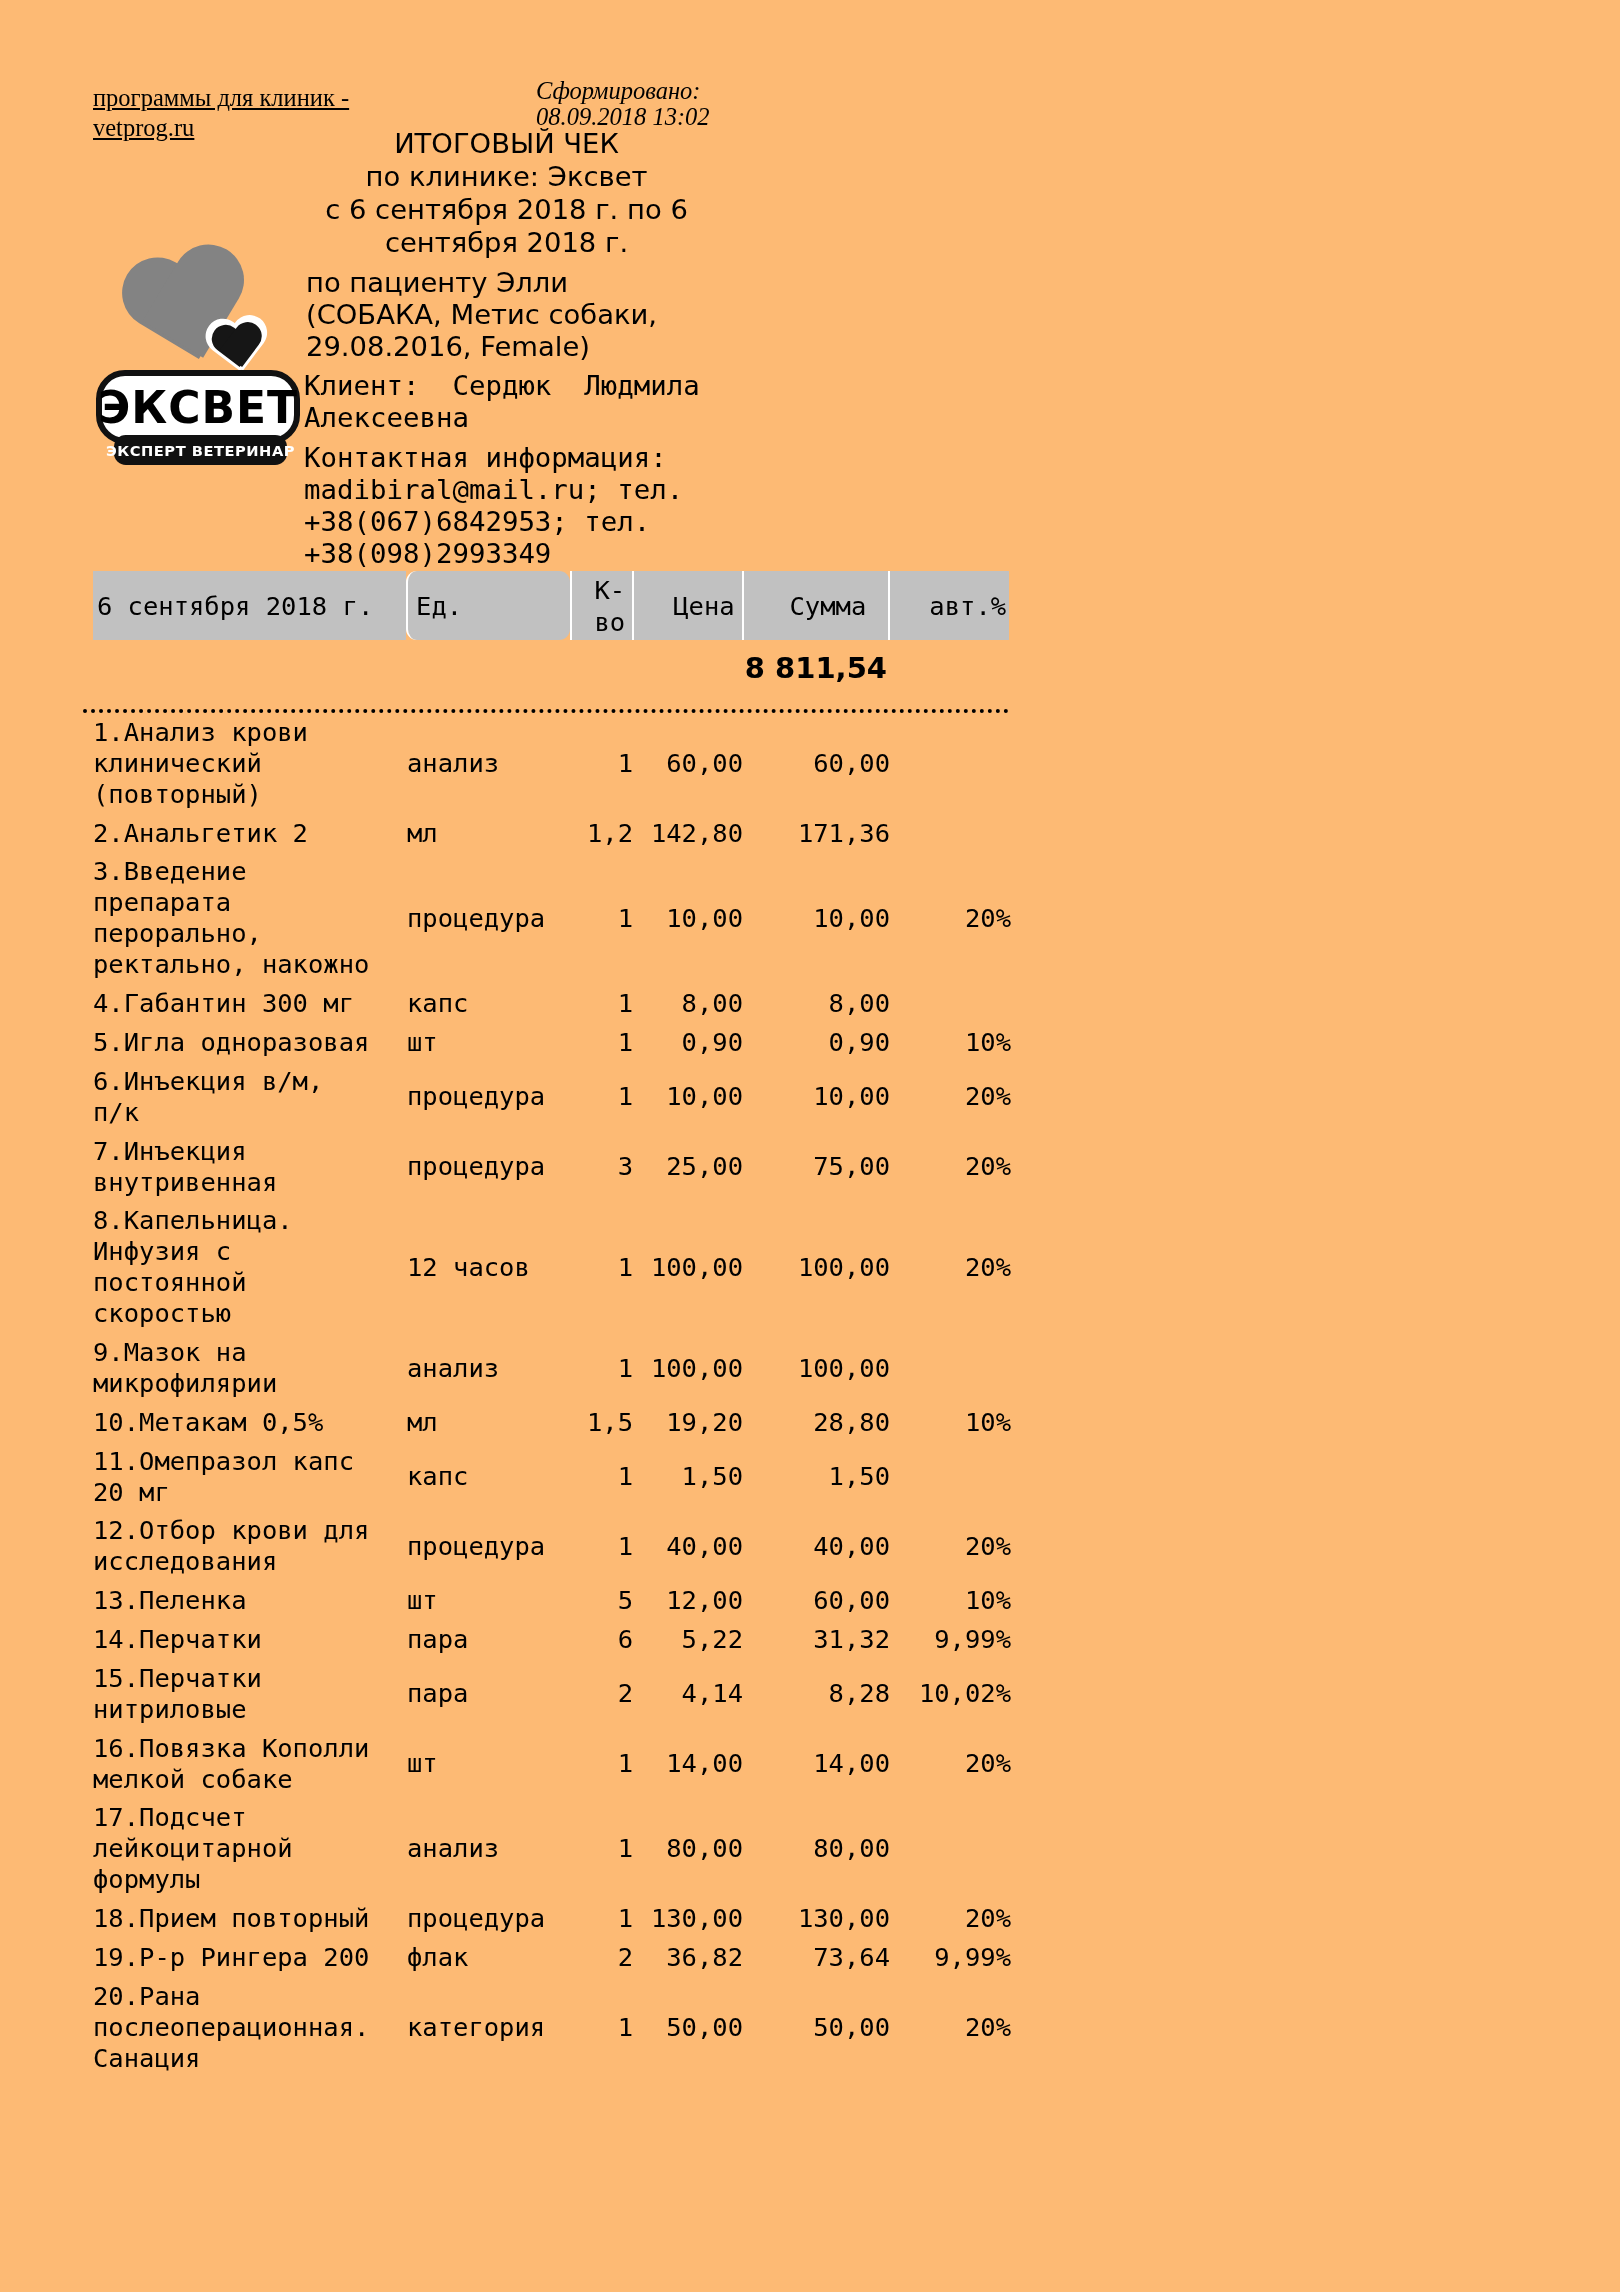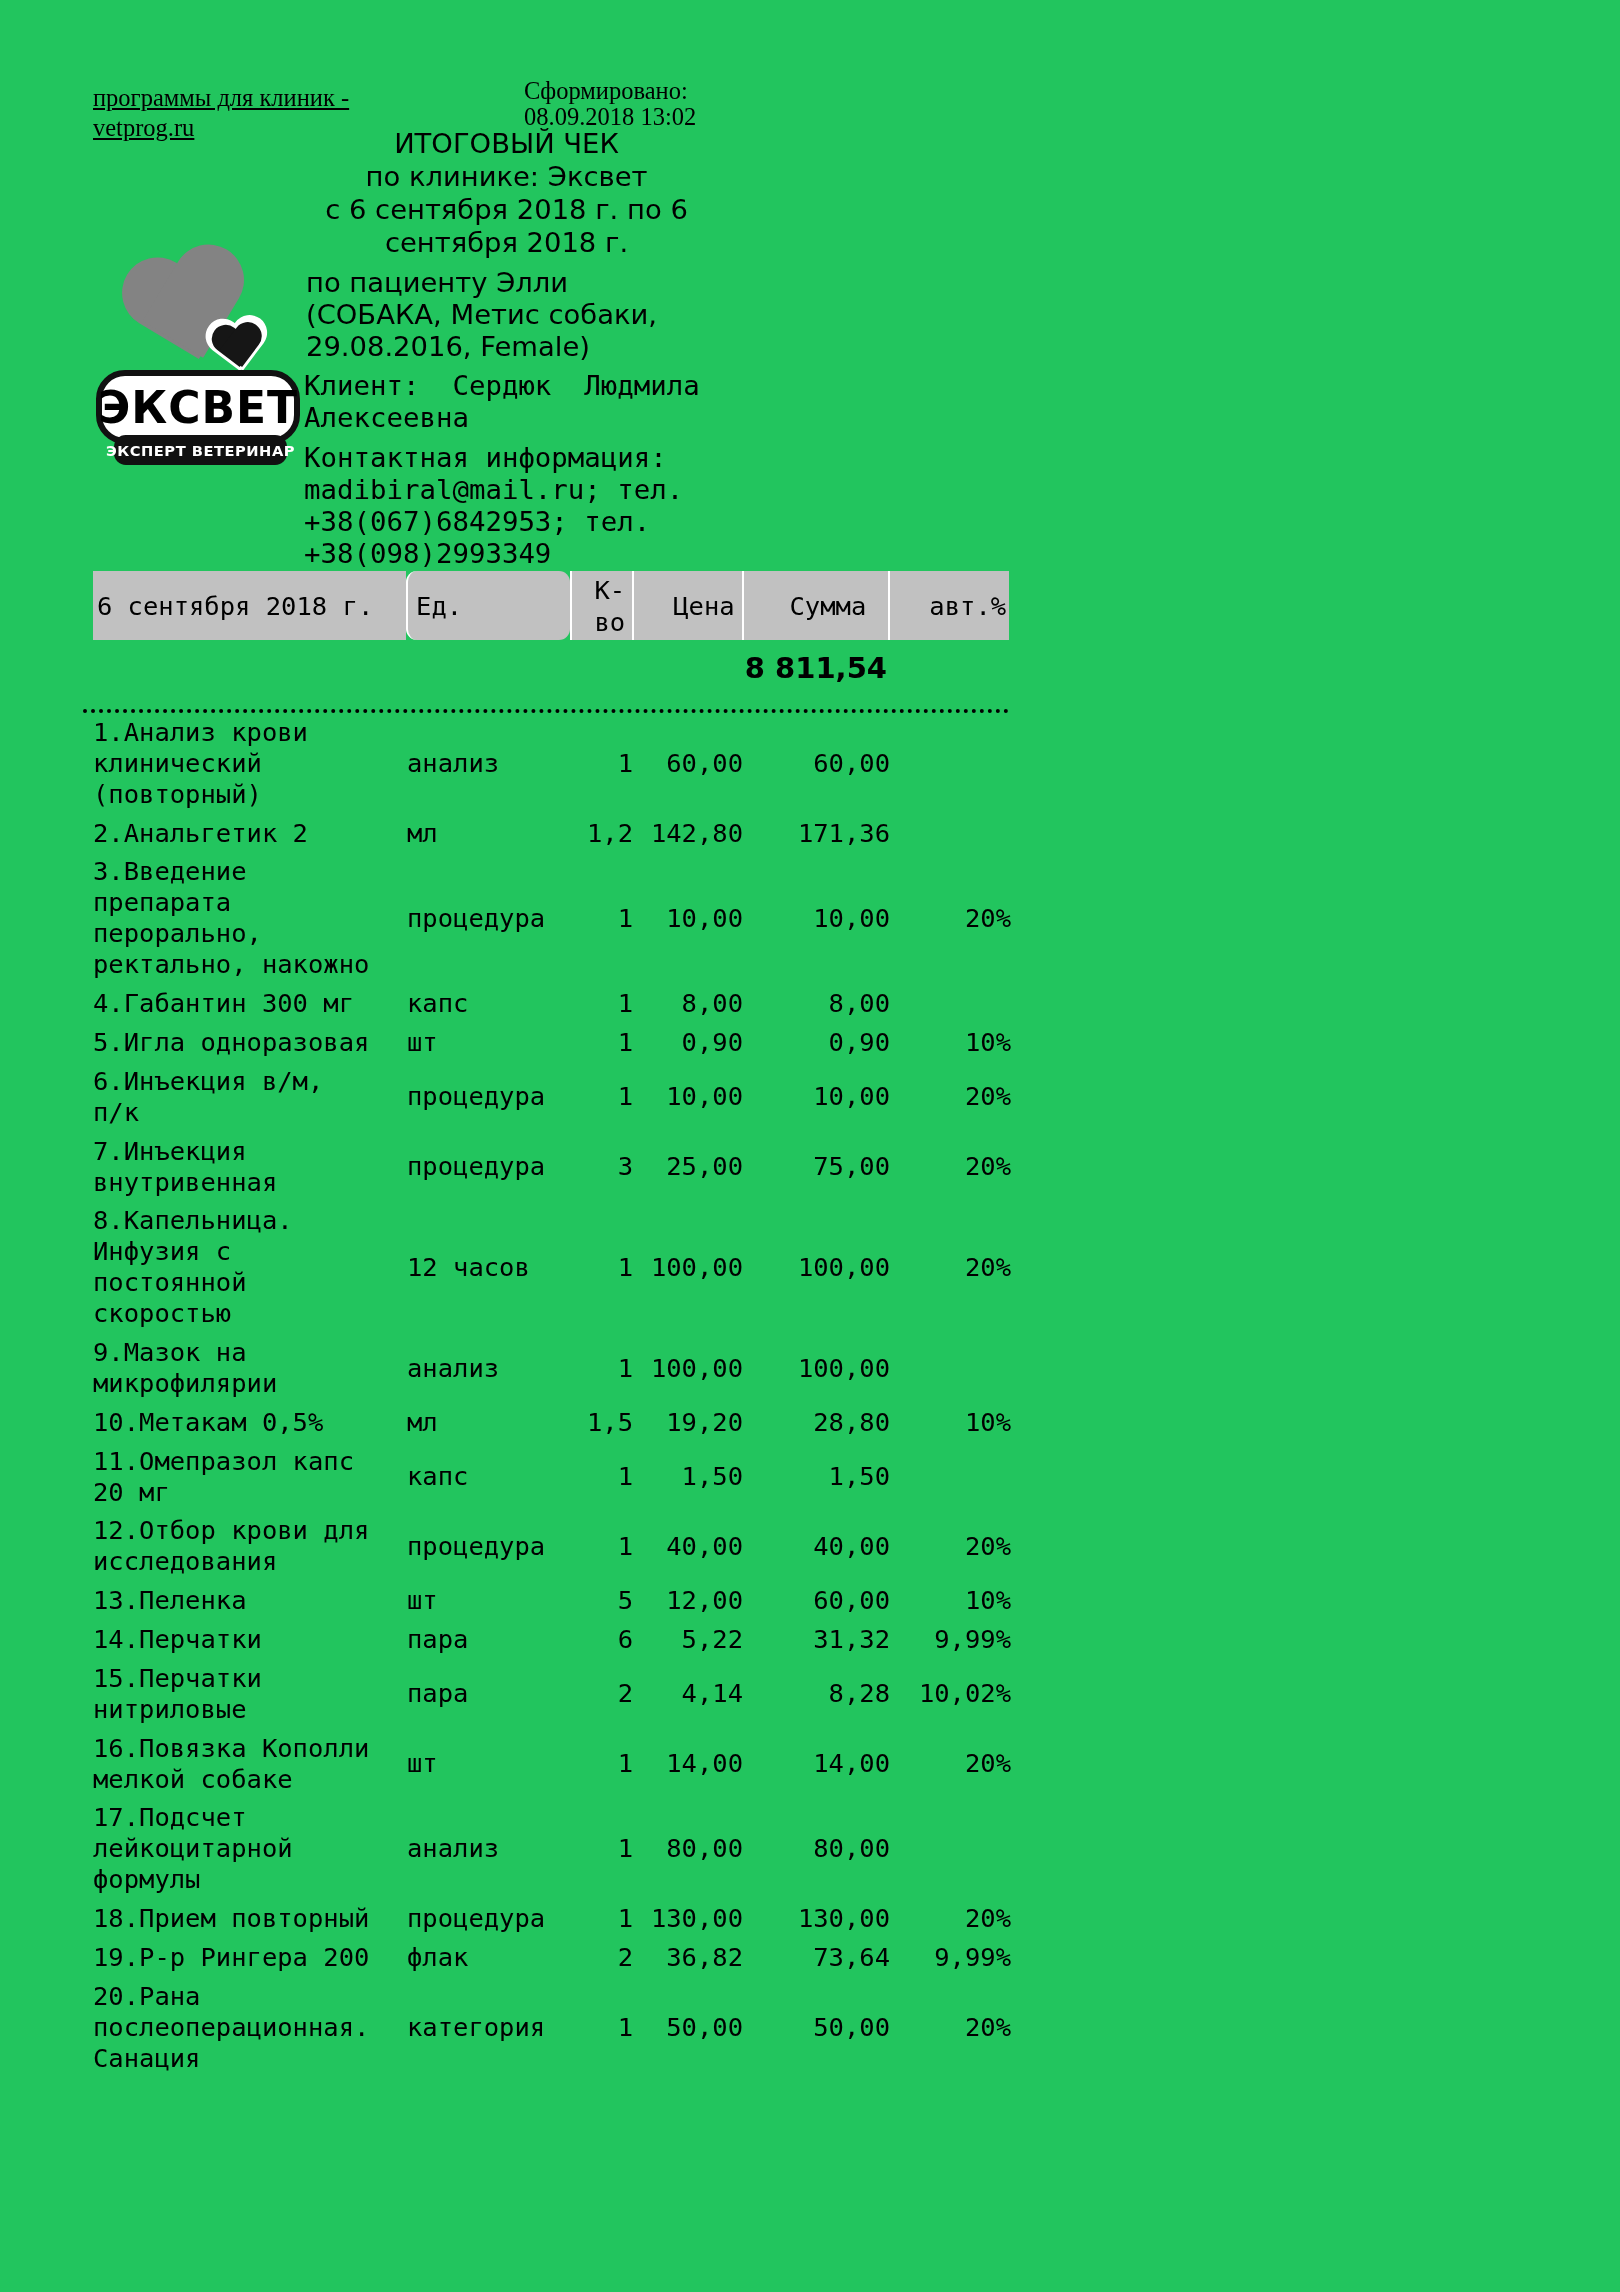--- a/index.html
+++ b/index.html
@@ -1,26 +1,26 @@
 <!DOCTYPE html>
 <html><head>
 <meta charset="utf-8">
 <style>
   html,body{margin:0;padding:0;background:#fff;color:#000;}
-  .page{position:relative;width:1620px;height:2293px;background:#22c55e;overflow:hidden;
+  .page{position:relative;width:1620px;height:2293px;background:#fdba74;overflow:hidden;
         font-family:"DejaVu Sans",sans-serif;}
   .abs{position:absolute;}
   .pre{white-space:pre;}
   .serif{font-family:"Liberation Serif",serif;font-size:24.5px;line-height:30px;}
   .sans{font-family:"DejaVu Sans",sans-serif;}
   .mono{font-family:"DejaVu Sans Mono",monospace;}
 
   
   .site-link{left:93px;top:83px;text-decoration:underline;color:#000;display:block;}
-  .generated{left:524px;top:78px;line-height:25.5px;}
+  .generated{left:536px;top:78px;line-height:25.5px;font-style:italic;}
 
   
   .title-block{left:0;top:127px;width:1013px;text-align:center;
                font-size:27.4px;line-height:33px;}
 
   
   .heart{position:absolute;}
   .heart:before,.heart:after{content:"";position:absolute;top:0;width:52%;height:85%;
         border-radius:49px 49px 0 0;background:var(--hc);}
   .heart:before{left:48%;transform:rotate(-45deg);transform-origin:0 100%;}

